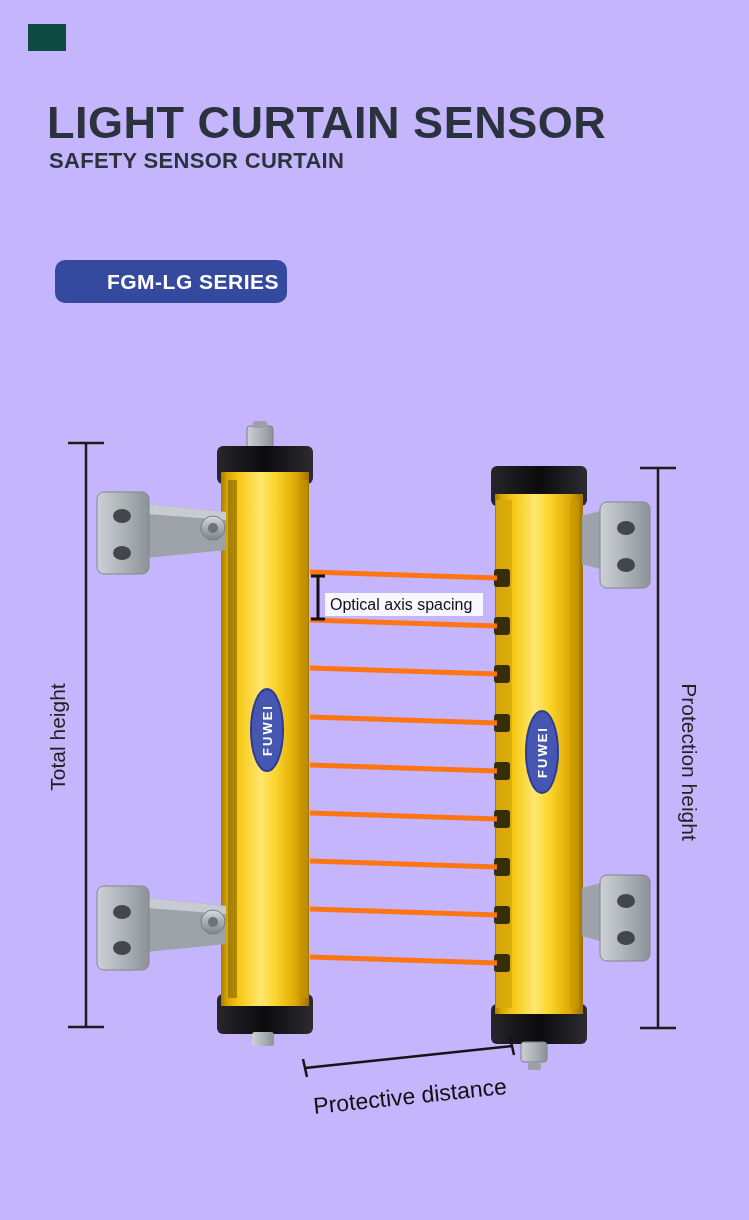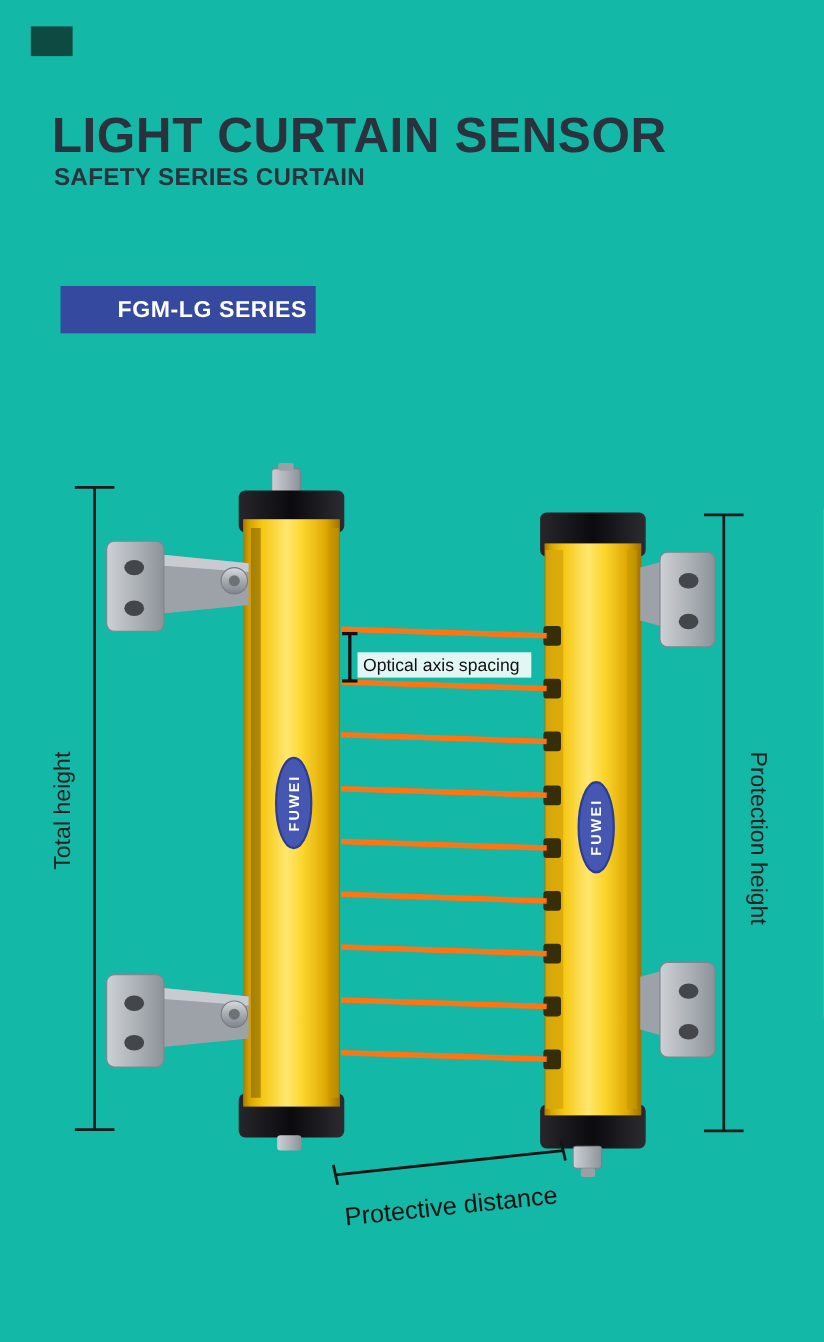--- a/index.html
+++ b/index.html
@@ -1,51 +1,51 @@
 <!DOCTYPE html>
 <html><head>
 <meta charset="utf-8">
 <style>
   *{margin:0;padding:0;box-sizing:border-box}
   html,body{background:#ffffff}
   .page{
-    position:relative;width:749px;height:1220px;background:#14b8a6;
+    position:relative;width:749px;height:1220px;background:#c4b5fd;
     font-family:"Liberation Sans",sans-serif;overflow:hidden;
   }
   .logo-mark{position:absolute;left:28px;top:24px;width:38px;height:27px;background:#0e4a41}
   .title{
     position:absolute;left:47px;top:100px;font-size:45px;font-weight:700;
     color:#2a333d;letter-spacing:.5px;white-space:nowrap;line-height:1;
   }
   .subtitle{
     position:absolute;left:49px;top:150px;font-size:22px;font-weight:700;
     color:#2a333d;letter-spacing:.3px;white-space:nowrap;line-height:1;
   }
   .tagline{
     position:absolute;left:46px;top:212px;font-size:17.5px;color:#161616;
     white-space:nowrap;line-height:1.2;
   }
   .pill{
     position:absolute;left:55px;top:260px;width:232px;height:43px;
-    background:#35499e;border-radius:0;color:#ffffff;font-size:21px;
+    background:#35499e;border-radius:10px;color:#ffffff;font-size:21px;
     font-weight:700;display:flex;align-items:center;justify-content:center;
     letter-spacing:.5px;white-space:nowrap;padding-left:44px;
   }
   .illustration{position:absolute;left:0;top:420px}
   svg{font-family:"Liberation Sans",sans-serif}
 </style>
 </head>
 <body>
 
 <div class="page">
 
   <div class="logo-mark"></div>
 
   <h1 class="title">LIGHT CURTAIN SENSOR</h1>
-  <h2 class="subtitle">SAFETY SERIES CURTAIN</h2>
+  <h2 class="subtitle">SAFETY SENSOR CURTAIN</h2>
   <div class="pill">FGM-LG SERIES</div>
 
   <svg class="illustration" width="749" height="740" viewBox="0 0 749 740">
     <defs>
       <linearGradient id="yGrad" x1="0" y1="0" x2="1" y2="0">
         <stop offset="0" stop-color="#a87a00"></stop>
         <stop offset="0.07" stop-color="#d9a503"></stop>
         <stop offset="0.2" stop-color="#f6c814"></stop>
         <stop offset="0.45" stop-color="#ffe76f"></stop>
         <stop offset="0.62" stop-color="#fbd52c"></stop>

